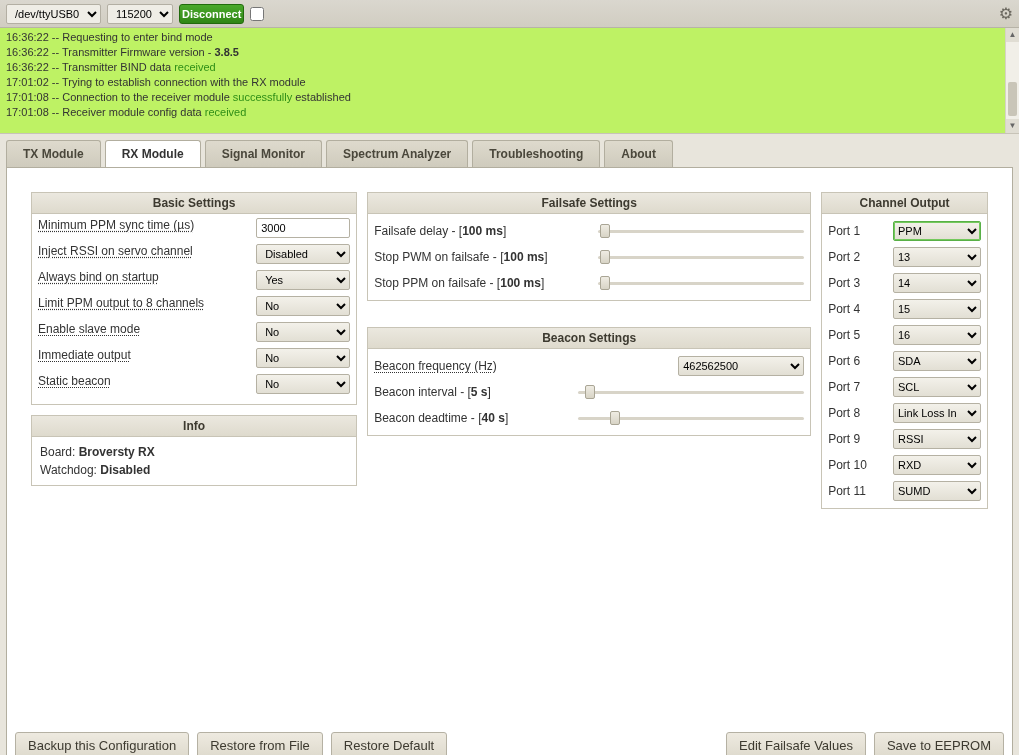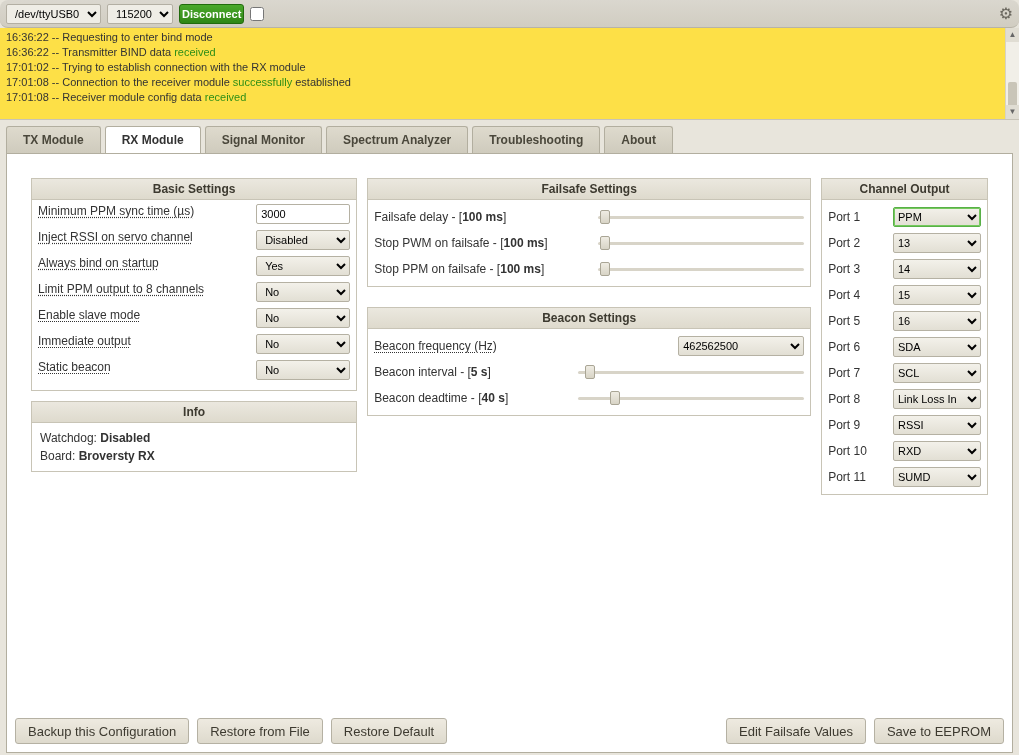--- a/index.html
+++ b/index.html
@@ -1,43 +1,43 @@
 <!DOCTYPE html>
 <html><head>
 <meta charset="utf-8">
 <style>
   * { box-sizing: border-box; margin: 0; padding: 0; }
   html, body { width: 1019px; height: 755px; font-family: "Segoe UI", Tahoma, Arial, sans-serif; font-size: 12px; color: #333; background: #e8e5dc; overflow: hidden; }
   
   
-  .topbar { height: 28px; background: linear-gradient(#dad7cf, #d1cdc1); border-bottom: 1px solid #b7b3a7; display: flex; align-items: center; padding: 0 6px; gap: 6px; border-radius: 8px; }
+  .topbar { height: 28px; background: linear-gradient(#dad7cf, #d1cdc1); border-bottom: 1px solid #b7b3a7; display: flex; align-items: center; padding: 0 6px; gap: 6px; }
   .topbar select, .topbar .fake-select { height: 20px; font-size: 11px; background: #efede6; border: 1px solid #b3afa3; border-radius: 2px; padding: 0 4px; }
   .topbar .connect-btn { height: 20px; padding: 0 2px; background: linear-gradient(#4aa82c, #2f8615); border: 1px solid #226b0d; border-radius: 3px; color: #fff; font-weight: bold; font-size: 11px; cursor: pointer; }
   .topbar .chk { width: 14px; height: 14px; }
   .topbar .gear { margin-left: auto; color: #6b685f; font-size: 16px; cursor: pointer; }
   
   
-  .log-area { height: 92px; background: #fde047; border-bottom: 1px solid #c7c3b7; position: relative; overflow: hidden; }
+  .log-area { height: 106px; background: #bef264; border-bottom: 1px solid #c7c3b7; position: relative; overflow: hidden; }
   .log-scroll { padding: 2px 6px; font-size: 11px; line-height: 15px; color: #333; }
   .log-scroll .green { color: #2f8f17; }
   .log-scroll b { font-weight: bold; }
   .log-sbar { position: absolute; right: 0; top: 0; bottom: 0; width: 14px; background: #f1efe8; border-left: 1px solid #d6d2c6; }
   .log-sbar .up, .log-sbar .down { height: 14px; background: #e0ddd3; font-size: 8px; text-align: center; line-height: 14px; color: #666; }
   .log-sbar .thumb { position: absolute; left: 2px; right: 2px; top: 54px; height: 34px; background: #c9c5b8; border-radius: 2px; }
   
   
   .tabs { display: flex; gap: 4px; padding: 6px 6px 0 6px; border-radius: 8px; }
   .tab { padding: 6px 16px; background: linear-gradient(#dedacd, #cfcbbd); border: 1px solid #b2ae9f; border-bottom: none; border-radius: 3px 3px 0 0; color: #4a473b; font-weight: 600; font-size: 12px; cursor: pointer; }
   .tab.active { background: #fff; color: #333; }
   
   
   .content { background: #fff; border: 1px solid #b2ae9f; margin: 0 6px 6px 6px; height: 600px; padding: 24px; display: flex; gap: 10px; position: relative; }
   
   .col-left { width: 344px; display: flex; flex-direction: column; gap: 10px; }
-  .col-mid  { width: 444px; display: flex; flex-direction: column; gap: 20px; }
+  .col-mid  { width: 444px; display: flex; flex-direction: column; gap: 26px; }
   .col-right{ width: 176px; }
   
   .panel { border: 1px solid #c8c4b6; background: #fff; }
   .panel-header { background: linear-gradient(#ebe8df, #dedacd); border-bottom: 1px solid #c8c4b6; font-weight: bold; text-align: center; padding: 3px 0; font-size: 12px; color: #3d3a30; }
   .panel-body { padding: 4px 6px; }
   
   .row { display: flex; align-items: flex-start; height: 26px; }
   .row .label { flex: 1; color: #333; font-size: 12px; text-decoration: dotted underline; text-underline-offset: 2px; }
   .row .ctrl { width: 94px; height: 20px; }
   .row .ctrl select, .row .ctrl input { width: 100%; height: 20px; font-size: 11px; border: 1px solid #b5b1a3; background: linear-gradient(#f3f1ea, #e2dfd4); border-radius: 2px; padding: 0 4px;}
@@ -72,20 +72,21 @@
   <select><option>/dev/ttyUSB0</option></select>
   <select><option>115200</option></select>
   <button class="connect-btn">Disconnect</button>
   <input type="checkbox" class="chk" style="">
   <span class="gear">⚙</span>
 </div>
 
 <div class="log-area">
   <div class="log-scroll" id="log-scroll">
       <div>16:36:22 -- Requesting to enter bind mode</div>
+      <div>16:36:22 -- Transmitter Firmware version - <b>3.8.5</b></div>
       <div>16:36:22 -- Transmitter BIND data <span class="green">received</span></div>
       <div>17:01:02 -- Trying to establish connection with the RX module</div>
       <div>17:01:08 -- Connection to the receiver module <span class="green">successfully</span> established</div>
       <div>17:01:08 -- Receiver module config data <span class="green">received</span></div>
     </div>
   <div class="log-sbar">
     <div class="up">▲</div>
     <div class="thumb"></div>
     <div class="down" style="position:absolute;bottom:0;left:0;right:0">▼</div>
   </div>
@@ -131,22 +132,22 @@
           </div>
           <div class="row">
             <span class="label">Static beacon</span>
             <div class="ctrl"><select><option>No</option></select></div>
           </div>
         </div>
     </div>
     <div class="panel">
       <div class="panel-header">Info</div>
       <div class="info-body">
+        <div><span>Board: </span><b>Broversty RX</b></div>
         <div><span>Watchdog: </span><b>Disabled</b></div>
-        <div><span>Board: </span><b>Broversty RX</b></div>
       </div>
     </div>
   </div>
 
   <div class="col-mid">
     <div class="panel">
       <div class="panel-header">Failsafe Settings</div>
       <div class="panel-body" id="failsafe-body">
           <div class="fs-row">
             <span class="fs-label">Failsafe delay - [<b>100 ms</b>]</span>

